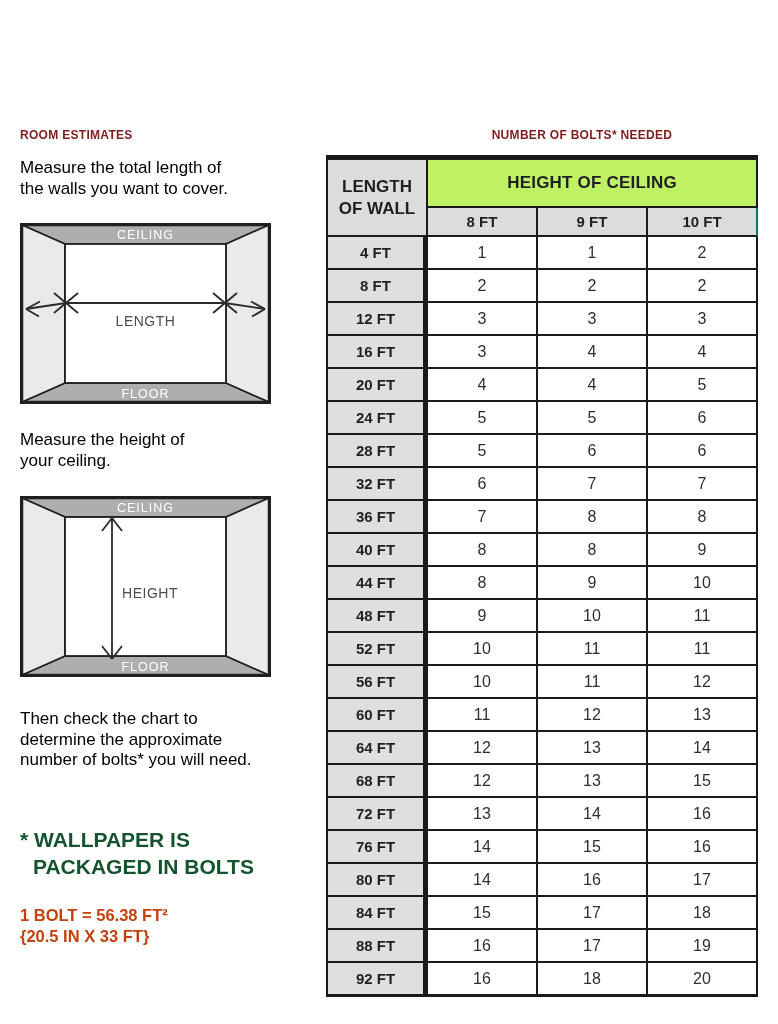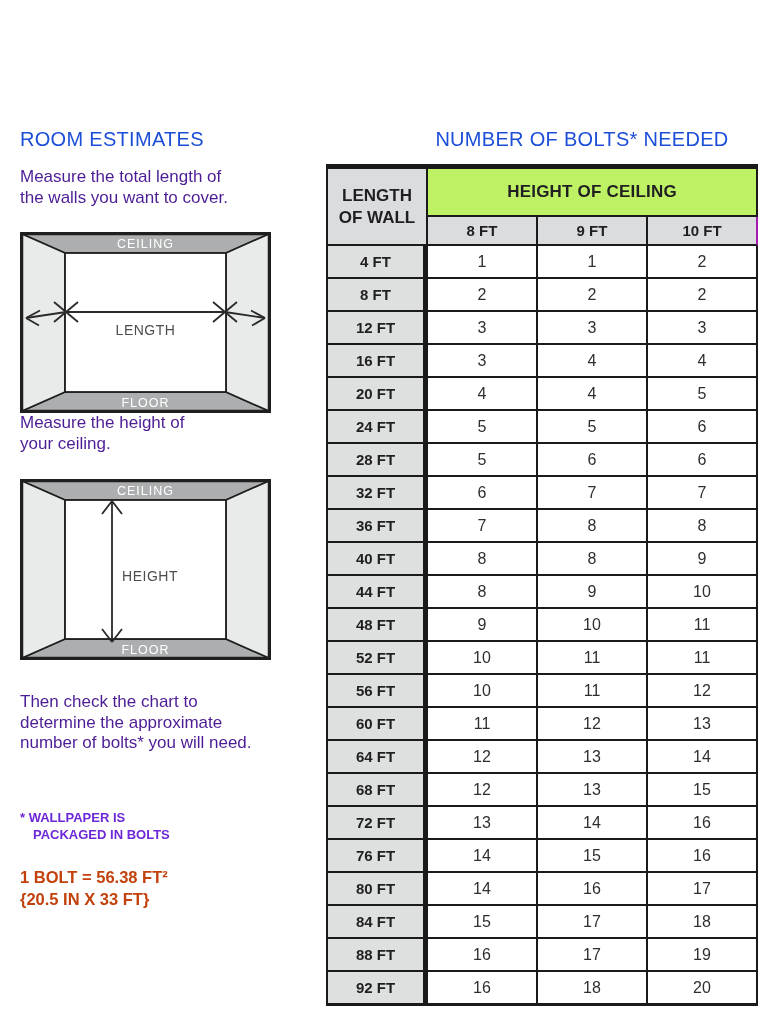--- a/index.html
+++ b/index.html
@@ -17,45 +17,45 @@
   }
   .page-title {
     position: absolute;
     left: 20px; top: 10px;
     font-size: 33px;
     font-weight: bold;
     color: #4aacdb;
     letter-spacing: 0px;
   }
   .section-heading {
-    font-size: 20px;
-    font-weight: normal;
-    color: #1d4ed8;
+    font-size: 12px;
+    font-weight: bold;
+    color: #7f1d1d;
     letter-spacing: 0.3px;
   }
   
   .left-col {
     position: absolute;
     left: 20px; top: 128px;
     width: 300px;
   }
   .body-text {
     font-size: 17px;
     line-height: 1.22;
-    color: #4c1d95;
+    color: #000000;
   }
   .step1-text { margin-top: 16px; }
   .room-svg { display: block; margin-top: 24px; }
-  .step2-text { }
+  .step2-text { margin-top: 26px; }
   .step3-text { margin-top: 32px; }
   .footnote {
     margin-top: 56px;
-    font-size: 13px;
-    font-weight: bold;
-    color: #6d28d9;
+    font-size: 21px;
+    font-weight: bold;
+    color: #14532d;
     line-height: 1.28;
     padding-left: 13px;
     text-indent: -13px;
   }
   .bolt-info {
     margin-top: 24px;
     font-size: 16.5px;
     font-weight: bold;
     color: #c2410c;
     line-height: 1.3;
@@ -100,21 +100,21 @@
     letter-spacing: 0.2px;
   }
   .sub-cell {
     background: #dbdcdd;
     height: 27px;
     border-right: 0 none;
     border-bottom-width: 3px;
     font-size: 15px;
     font-weight: bold;
   }
-  .sub-cell.sub-last { border-right: 2px solid #a21caf; }
+  .sub-cell.sub-last { border-right: 2px solid #0f766e; }
   .bolts-table td.rowlabel {
     background: #dedfdf;
     border-right-width: 5px;
     font-size: 15px;
     font-weight: bold;
     height: 31px;
     line-height: 31px;
   }
   .bolts-table td.val {
     background: #ffffff;

